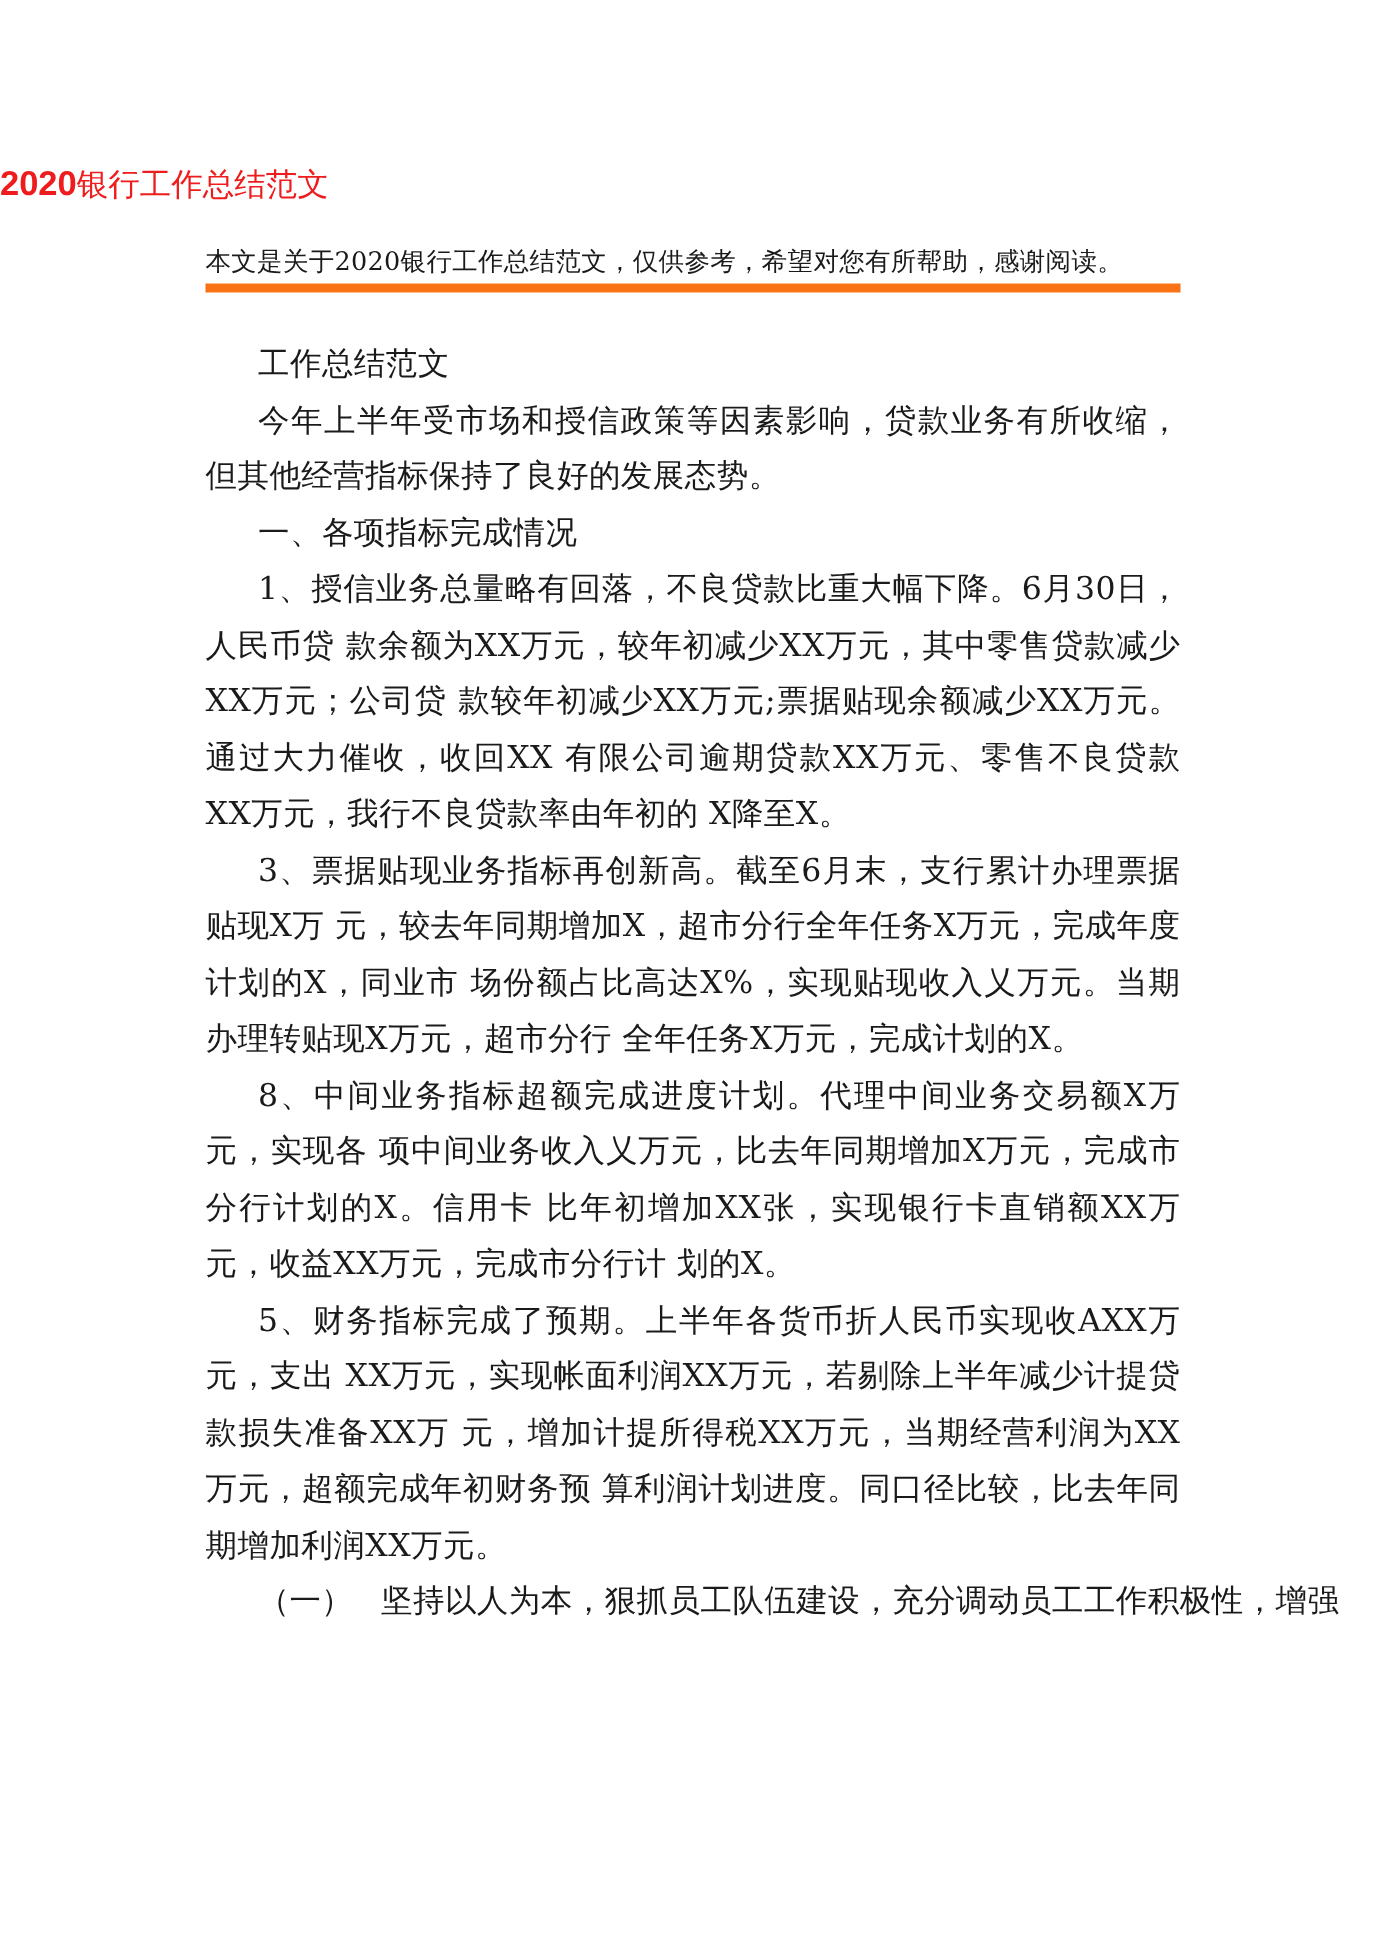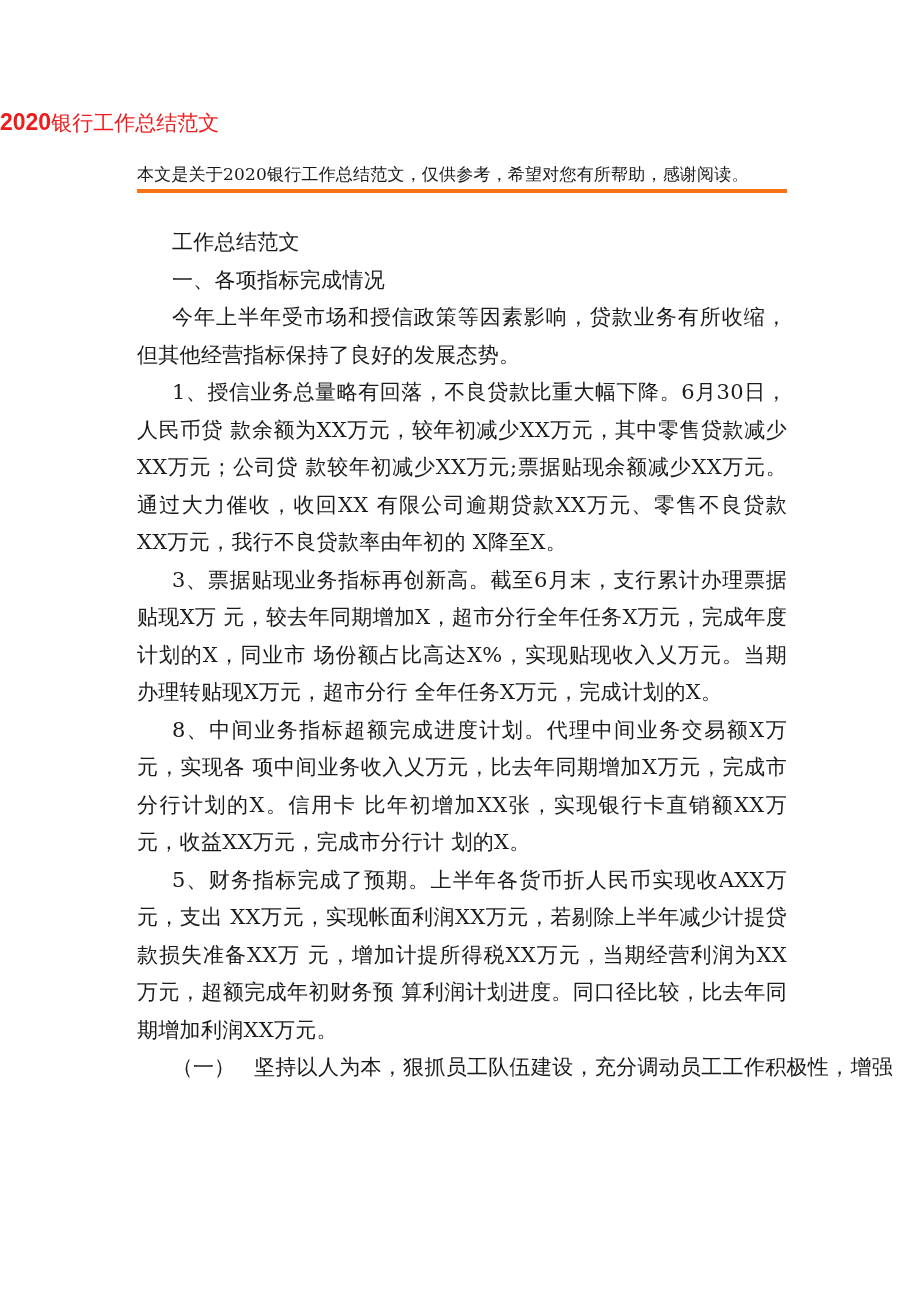--- a/index.html
+++ b/index.html
@@ -37,21 +37,21 @@
       font-size: 23px;
     }
     .intro {
       position: absolute;
       top: 163px;
       left: 137px;
       width: 650px;
       font-size: 17px;
       letter-spacing: 0.2px;
       white-space: nowrap;
-      border-bottom: 4px solid #f97316;
+      border-bottom: 6px solid #f97316;
       padding-bottom: 3px;
     }
     .body {
       position: absolute;
       top: 224px;
       left: 137px;
       width: 650px;
       font-size: 21px;
       line-height: 37.5px;
     }
@@ -81,22 +81,22 @@
 <body>
 
 <div class="page">
 
   <h1 class="title"><span class="num">2020</span><span>银行工作总结范文</span></h1>
 
   <div class="intro">本文是关于2020银行工作总结范文，仅供参考，希望对您有所帮助，感谢阅读。</div>
 
   <div class="body">
     <p class="para heading">工作总结范文</p>
+    <p class="para">今年上半年受市场和授信政策等因素影响，贷款业务有所收缩，但其他经营指标保持了良好的发展态势。</p>
     <p class="para heading">一、各项指标完成情况</p>
-    <p class="para">今年上半年受市场和授信政策等因素影响，贷款业务有所收缩，但其他经营指标保持了良好的发展态势。</p>
     <p class="para">1、授信业务总量略有回落，不良贷款比重大幅下降。6月30日，人民币贷  款余额为XX万元，较年初减少XX万元，其中零售贷款减少XX万元；公司贷  款较年初减少XX万元;票据贴现余额减少XX万元。通过大力催收，收回XX 有限公司逾期贷款XX万元、零售不良贷款XX万元，我行不良贷款率由年初的 X降至X。</p>
     <p class="para">3、票据贴现业务指标再创新高。截至6月末，支行累计办理票据贴现X万 元，较去年同期增加X，超市分行全年任务X万元，完成年度计划的X，同业市 场份额占比高达X%，实现贴现收入乂万元。当期办理转贴现X万元，超市分行  全年任务X万元，完成计划的X。</p>
     <p class="para">8、中间业务指标超额完成进度计划。代理中间业务交易额X万元，实现各 项中间业务收入乂万元，比去年同期增加X万元，完成市分行计划的X。信用卡 比年初增加XX张，实现银行卡直销额XX万元，收益XX万元，完成市分行计 划的X。</p>
     <p class="para">5、财务指标完成了预期。上半年各货币折人民币实现收AXX万元，支出 XX万元，实现帐面利润XX万元，若剔除上半年减少计提贷款损失准备XX万  元，增加计提所得税XX万元，当期经营利润为XX万元，超额完成年初财务预 算利润计划进度。同口径比较，比去年同期增加利润XX万元。</p>
     <p class="para sub"><span class="mark">（一）</span><span>坚持以人为本，狠抓员工队伍建设，充分调动员工工作积极性，增强</span></p>
   </div>
 
 </div>
 
 </body></html>

